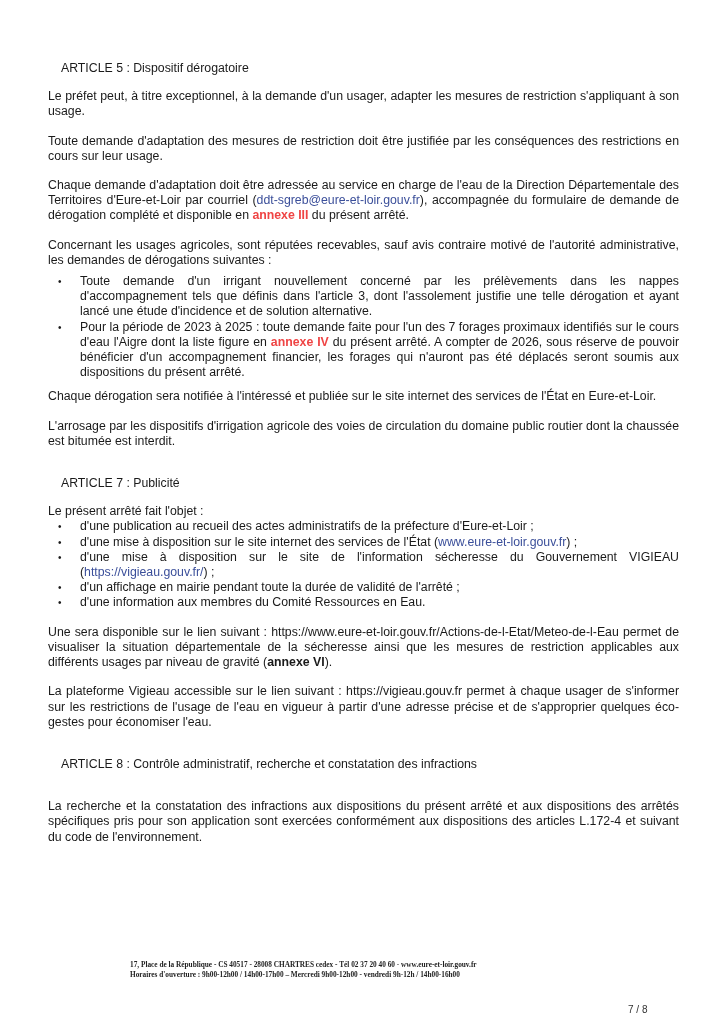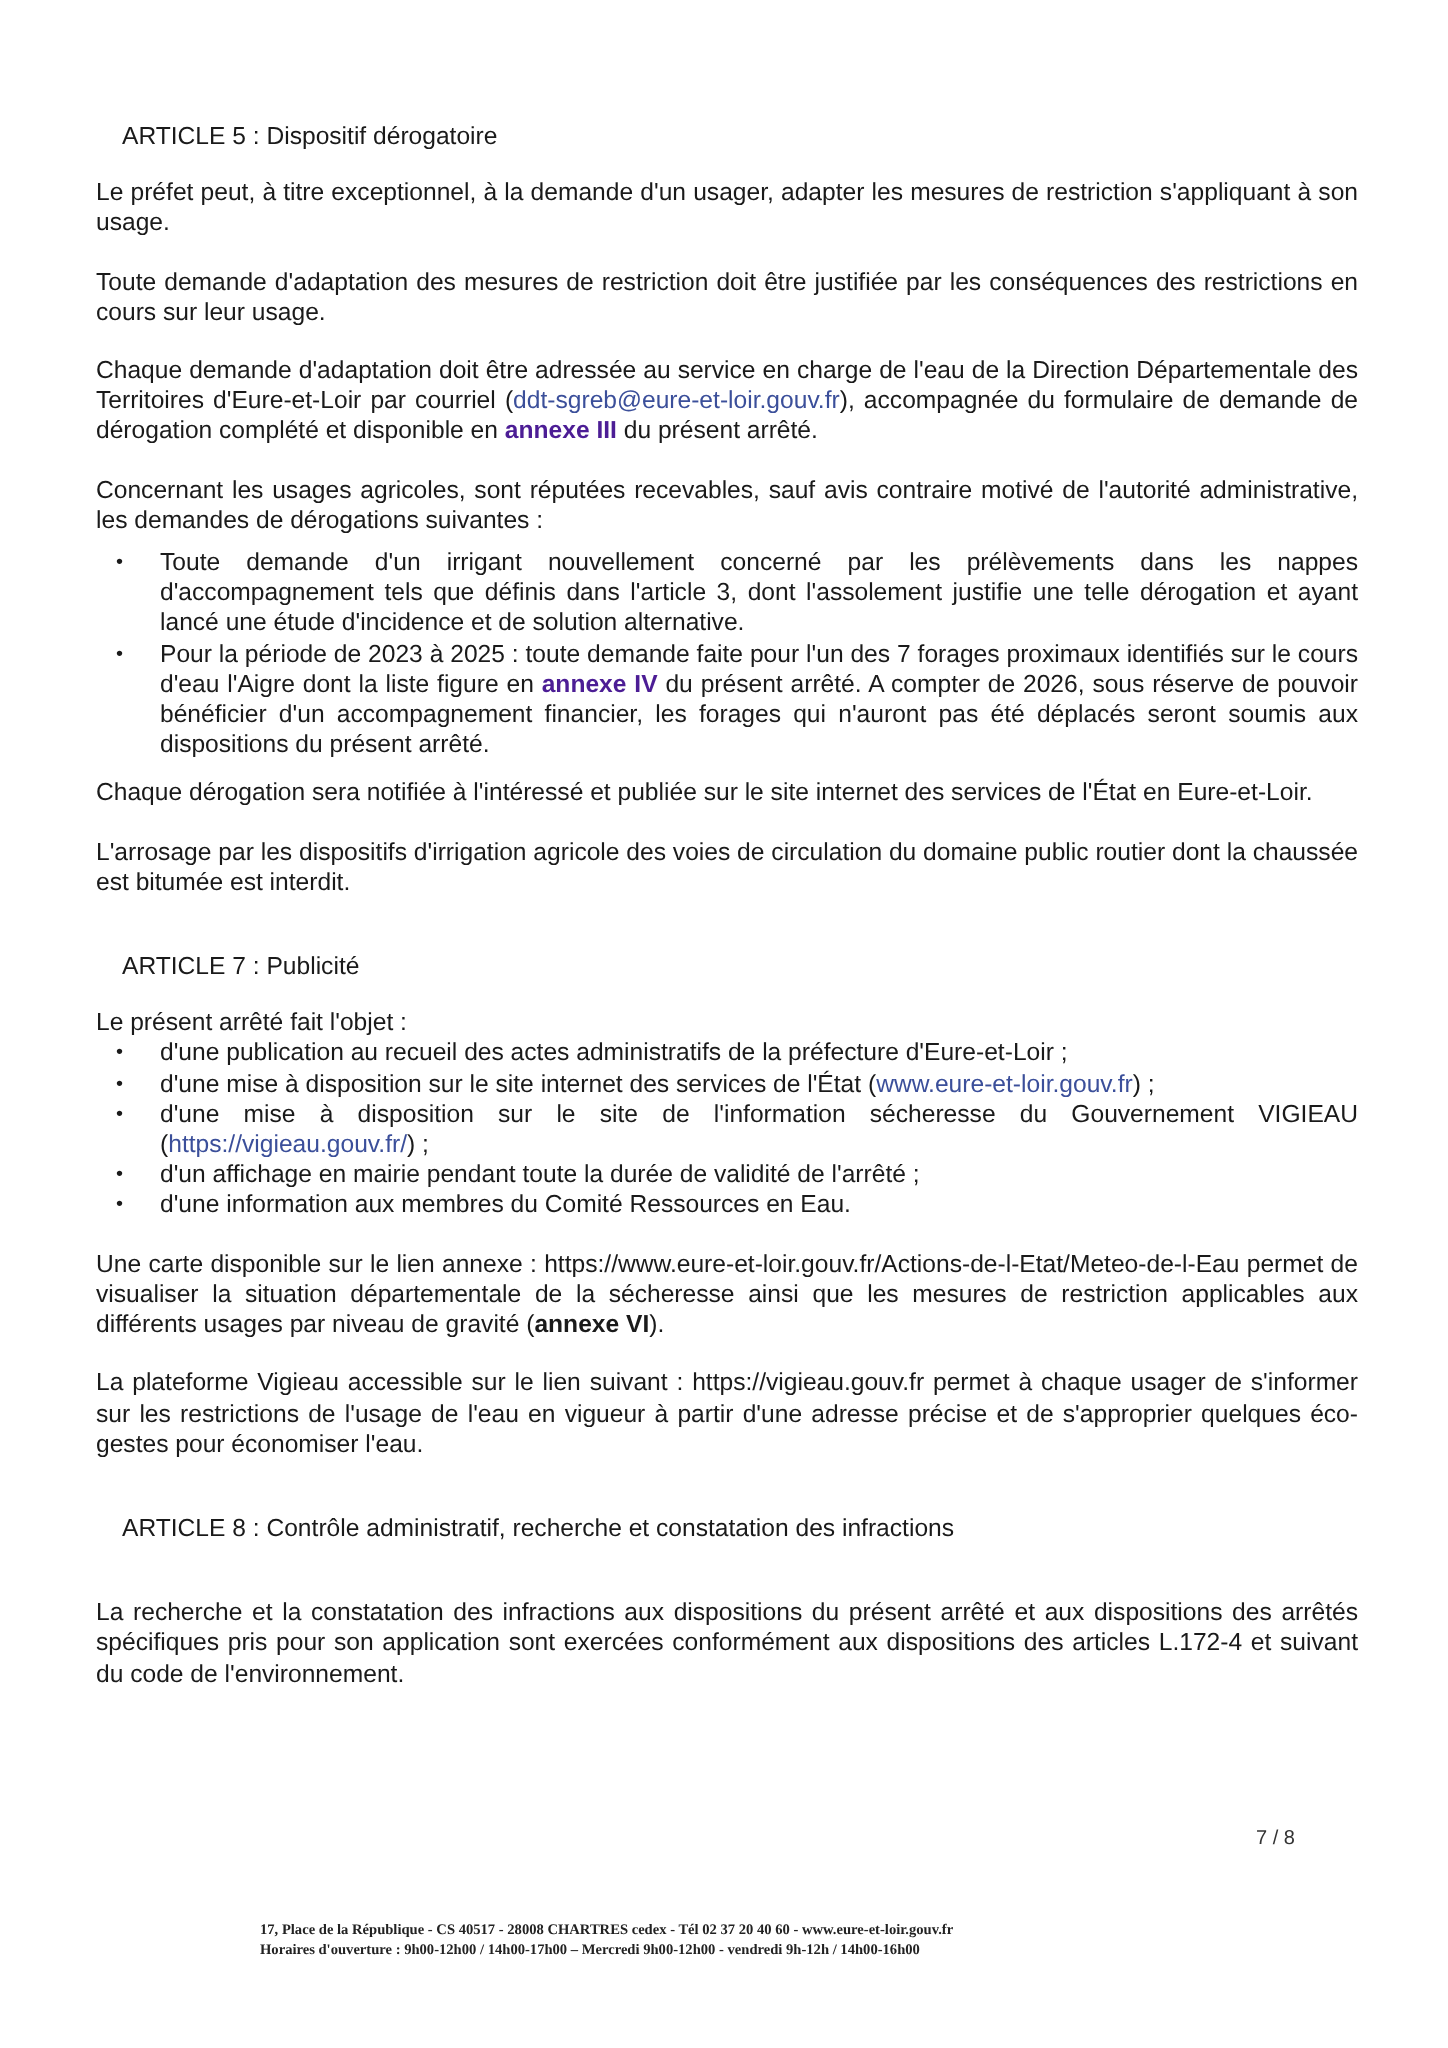--- a/index.html
+++ b/index.html
@@ -8,26 +8,26 @@
   .page { position:absolute; left:48px; top:48px; width:631px; font-size:12.3px; line-height:15.2px; }
   .h { font-weight:normal; margin:13px; }
   p { margin:0; text-align:justify; }
   .gap { height:14px; }
   .gap-s { height:9px; }
   ul { margin:6px 0 0 0; padding:0 0 0 32px; list-style:none; }
   ul li { position:relative; text-align:justify; }
   ul li::before { content:"•"; position:absolute; left:-22px; top:0; font-size:10px; }
   ul.pub { margin-top:0; }
   .link-blue { color:#3b4f9a; }
-  .annex { color:#4c1d95; font-weight:bold; }
+  .annex { color:#ef4444; font-weight:bold; }
   .u { }
   .b { font-weight:bold;margin-top:16px; }
   .footer { position:absolute; left:130px; top:960px; width:480px; text-align:left;
             font-family:"Liberation Serif", serif; font-weight:bold; font-size:7.3px; line-height:10px; color:#222; }
-  .pagenum { position:absolute; left:628px; top:914px; font-family:"Liberation Sans", sans-serif; font-size:10px; color:#333; }
+  .pagenum { position:absolute; left:628px; top:1004px; font-family:"Liberation Sans", sans-serif; font-size:10px; color:#333; }
 </style>
 </head>
 <body>
 
 <div class="page">
 
   <div>
     <p class="h">ARTICLE 5 : Dispositif dérogatoire</p>
     <p>Le préfet peut, à titre exceptionnel, à la demande d'un usager, adapter les mesures de restriction s'appliquant à son usage.</p>
     <div class="gap"></div>
@@ -56,21 +56,21 @@
     <p class="h">ARTICLE 7 : Publicité</p>
     <p>Le présent arrêté fait l'objet :</p>
     <ul class="pub">
       <li>d'une publication au recueil des actes administratifs de la préfecture d'Eure-et-Loir ;</li>
       <li><span>d'une mise à disposition sur le site internet des services de l'État (</span><span class="link-blue">www.eure-et-loir.gouv.fr</span><span>) ;</span></li>
       <li><span>d'une mise à disposition sur le site de l'information sécheresse du Gouvernement VIGIEAU (</span><span class="link-blue">https://vigieau.gouv.fr/</span><span>) ;</span></li>
       <li>d'un affichage en mairie pendant toute la durée de validité de l'arrêté ;</li>
       <li>d'une information aux membres du Comité Ressources en Eau.</li>
     </ul>
     <div class="gap"></div>
-    <p><span>Une carte disponible sur le lien annexe : </span><span class="u">https://www.eure-et-loir.gouv.fr/Actions-de-l-Etat/Meteo-de-l-Eau</span><span> permet de visualiser la situation départementale de la sécheresse ainsi que les mesures de restriction applicables aux différents usages par niveau de gravité (</span><span class="b">annexe VI</span><span>).</span></p>
+    <p><span>Une sera disponible sur le lien suivant : </span><span class="u">https://www.eure-et-loir.gouv.fr/Actions-de-l-Etat/Meteo-de-l-Eau</span><span> permet de visualiser la situation départementale de la sécheresse ainsi que les mesures de restriction applicables aux différents usages par niveau de gravité (</span><span class="b">annexe VI</span><span>).</span></p>
     <div class="gap"></div>
     <p>La plateforme Vigieau accessible sur le lien suivant : https://vigieau.gouv.fr permet à chaque usager de s'informer sur les restrictions de l'usage de l'eau en vigueur à partir d'une adresse précise et de s'approprier quelques éco-gestes pour économiser l'eau.</p>
   </div>
 
   <div class="gap"></div>
 
   <div>
     <p class="h">ARTICLE 8 : Contrôle administratif, recherche et constatation des infractions</p>
     <div class="gap"></div>
     <p>La recherche et la constatation des infractions aux dispositions du présent arrêté et aux dispositions des arrêtés spécifiques pris pour son application sont exercées conformément aux dispositions des articles L.172-4 et suivant du code de l'environnement.</p>

